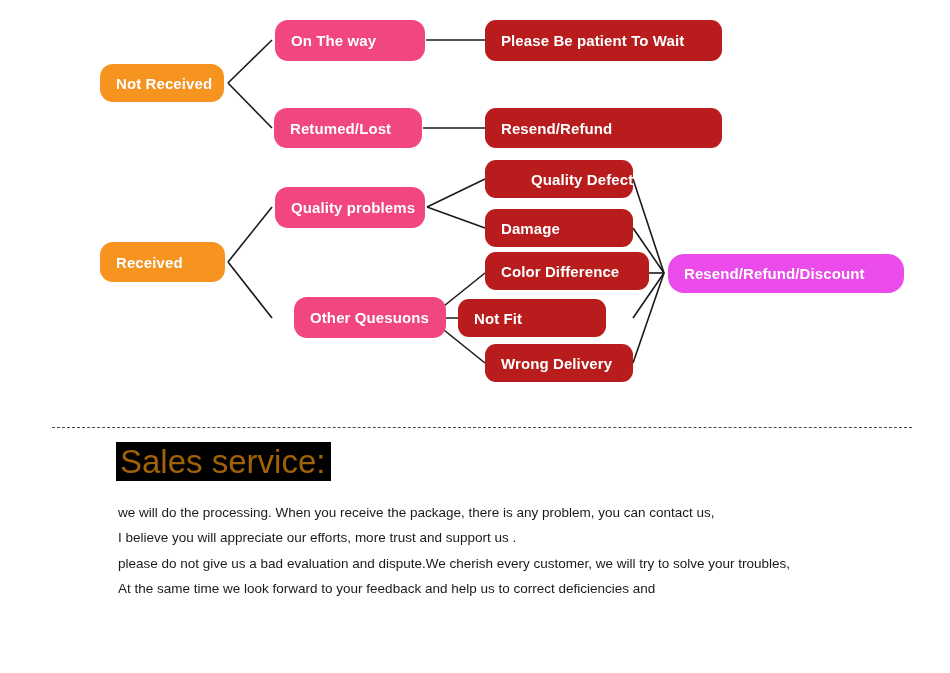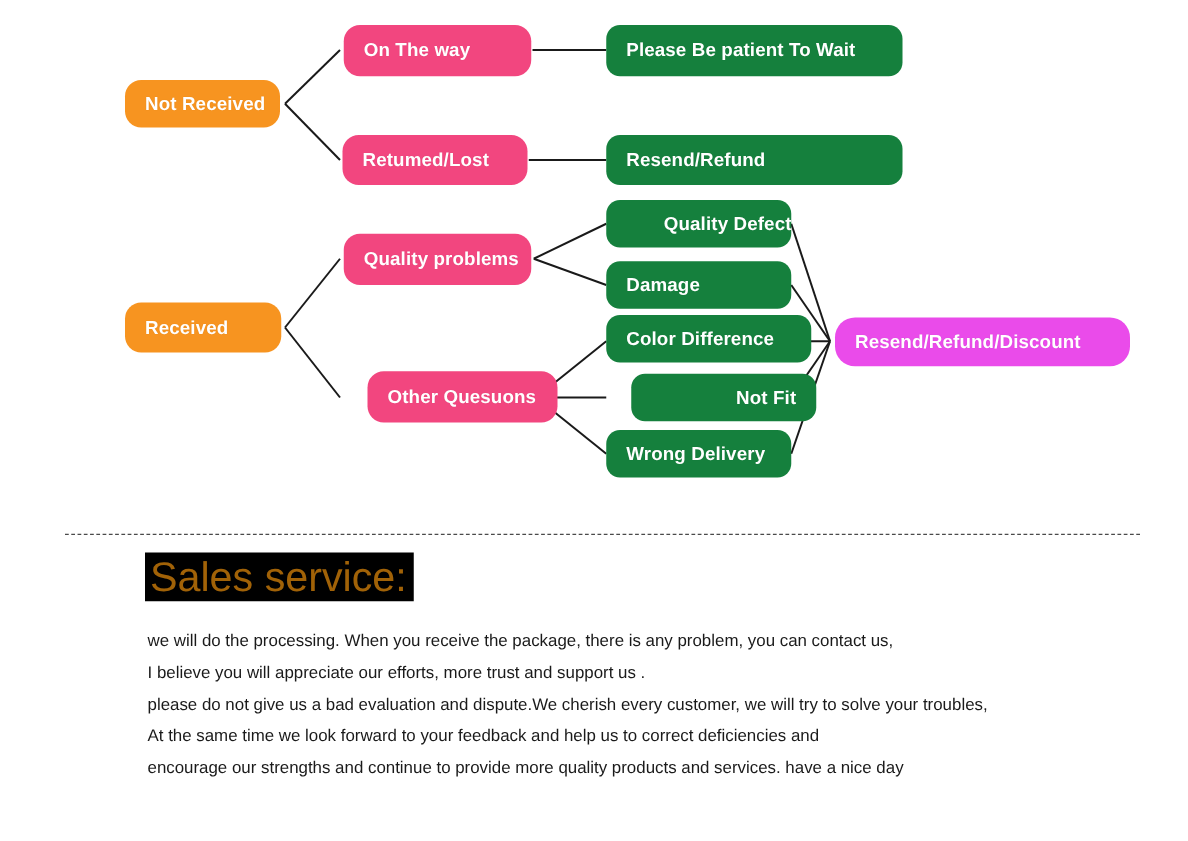--- a/index.html
+++ b/index.html
@@ -38,21 +38,21 @@
     border-radius: 12px;
     color: #ffffff;
     font-weight: bold;
     letter-spacing: 0.1px;
     white-space: nowrap;
     padding: 0 16px;
     text-shadow: 0 0 1px rgba(0,0,0,0.10);
   }
   .node.orange  { background: #F79420; border-radius: 13px; }
   .node.pink    { background: #F2467F; border-radius: 13px; }
-  .node.blue    { background: #15803d; border-radius: 11px; }
+  .node.blue    { background: #b91c1c; border-radius: 11px; }
   .node.magenta { background: #EA4BEA; border-radius: 16px; }
 
   
   #divider {
     position: absolute;
     left: 52px;
     top: 427px;
     width: 860px;
     height: 0;
     border-top: 1px dashed #4a4a4a;
@@ -135,35 +135,34 @@
       </div>
       <div class="node blue" style="left: 485px; top: 160px; width: 148px; height: 38px; font-size: 15px; padding-left: 46px;">
         <span>Quality Defect</span>
       </div>
       <div class="node blue" style="left: 485px; top: 209px; width: 148px; height: 38px; font-size: 15px;">
         <span>Damage</span>
       </div>
       <div class="node blue" style="left: 485px; top: 252px; width: 164px; height: 38px; font-size: 15px;">
         <span>Color Difference</span>
       </div>
-      <div class="node blue" style="left: 505px; top: 299px; width: 148px; height: 38px; font-size: 15px; justify-content: flex-end;">
+      <div class="node blue" style="left: 458px; top: 299px; width: 148px; height: 38px; font-size: 15px;">
         <span>Not Fit</span>
       </div>
       <div class="node blue" style="left: 485px; top: 344px; width: 148px; height: 38px; font-size: 15px;">
         <span>Wrong Delivery</span>
       </div>
       <div class="node magenta" style="left: 668px; top: 254px; width: 236px; height: 39px; font-size: 15px;">
         <span>Resend/Refund/Discount</span>
       </div>
     </div>
 </div>
 
 <div id="divider"></div>
 
 <div id="sales-heading">Sales service:</div>
 
 <div id="sales-body">
     <div class="line">we will do the processing. When you receive the package, there is any problem, you can contact us,</div>
     <div class="line">I believe you will appreciate our efforts, more trust and support us .</div>
     <div class="line">please do not give us a bad evaluation and dispute.We cherish every customer, we will try to solve your troubles,</div>
     <div class="line">At the same time we look forward to your feedback and help us to correct deficiencies and</div>
-    <div class="line">encourage our strengths and continue to provide more quality products and services. have a nice day</div>
   </div>
 
 </body></html>

